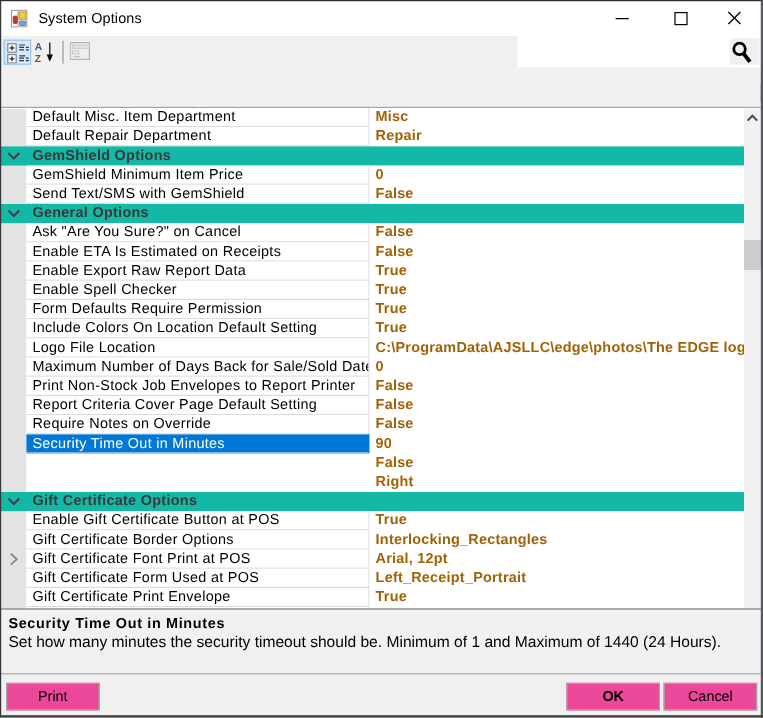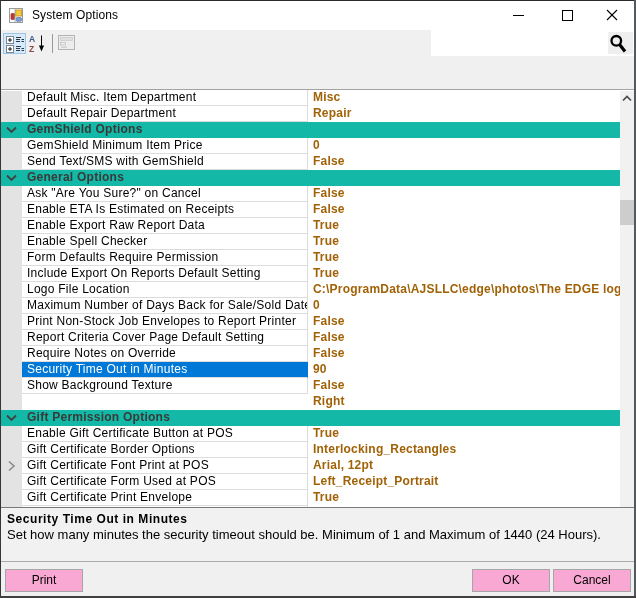--- a/index.html
+++ b/index.html
@@ -27,21 +27,21 @@
 .cchev { position:absolute; left:5px; top:0; }
 .echev { position:absolute; left:7px; top:0; }
 
 .sbar { position:absolute; left:620px; top:1px; width:14px; height:444px; background:#f1f1f1; }
 .sthumb { position:absolute; left:0; top:109px; width:14px; height:25px; background:#cdcdcd; }
 
 .desc { position:absolute; left:0px; top:507px; width:634px; height:55px; background:#f1f1f1; border-top:1px solid #7a7a7a; border-bottom:1px solid #ababab; }
 .desct { position:absolute; left:7px; top:4px; font-size:12px; letter-spacing:0.55px; font-weight:bold; color:#000; }
 .descb { position:absolute; left:7px; top:19px; font-size:13px; color:#000; }
 
-.btn { position:absolute; top:569px; height:23px; background:#f9a8d4; border:1px solid #a6a6a6; font-size:12px; color:#000;
+.btn { position:absolute; top:569px; height:23px; background:#ec4899; border:1px solid #a6a6a6; font-size:12px; color:#000;
   text-align:center; line-height:21px; }
 
 .b-top { position:absolute; left:0; top:0; width:636px; height:1px; background:#2a2a2a; }
 .b-left { position:absolute; left:0; top:0; width:1px; height:598px; background:#33373b; }
 .b-right { position:absolute; left:634px; top:0; width:2px; height:598px; background:#55585c; }
 .b-bottom { position:absolute; left:0; top:596px; width:636px; height:2px; background:#404040; }
 </style></head>
 <body>
 <div class="win">
  <div class="titlebar"></div>
@@ -147,21 +147,21 @@
         </div>
 <div class="row">
           <div class="lbl">Enable Spell Checker</div>
           <div class="val">True</div>
         </div>
 <div class="row">
           <div class="lbl">Form Defaults Require Permission</div>
           <div class="val">True</div>
         </div>
 <div class="row">
-          <div class="lbl">Include Export On Reports Default Setting</div>
+          <div class="lbl">Include Colors On Location Default Setting</div>
           <div class="val">True</div>
         </div>
 <div class="row">
           <div class="lbl">Logo File Location</div>
           <div class="val">C:\ProgramData\AJSLLC\edge\photos\The EDGE logo.jpg</div>
         </div>
 <div class="row">
           <div class="lbl">Maximum Number of Days Back for Sale/Sold Dates Searched</div>
           <div class="val">0</div>
         </div>
@@ -175,31 +175,30 @@
         </div>
 <div class="row">
           <div class="lbl">Require Notes on Override</div>
           <div class="val">False</div>
         </div>
 <div class="row sel">
           <div class="lbl">Security Time Out in Minutes</div>
           <div class="val">90</div>
         </div>
 <div class="row">
-          <div class="lbl">Show Background Texture</div>
           <div class="val">False</div>
         </div>
 <div class="row">
           <div class="val">Right</div>
         </div>
 <div class="row cat">
           <svg class="cchev" width="13" height="16" viewBox="0 0 13 16">
             <path d="M2 5.5 L6.5 10 L11 5.5" fill="none" stroke="#404040" stroke-width="1.8"></path>
           </svg>
-          <div class="cname">Gift Permission Options</div>
+          <div class="cname">Gift Certificate Options</div>
         </div>
 <div class="row">
           <div class="lbl">Enable Gift Certificate Button at POS</div>
           <div class="val">True</div>
         </div>
 <div class="row">
           <div class="lbl">Gift Certificate Border Options</div>
           <div class="val">Interlocking_Rectangles</div>
         </div>
 <div class="row">
@@ -230,20 +229,20 @@
     <svg width="14" height="14" style="position:absolute;left:0;bottom:2px" viewBox="0 0 14 14">
           <path d="M3 5.5 L7 9.5 L11 5.5" fill="none" stroke="#4a4a4a" stroke-width="1.7"></path>
         </svg>
   </div>
  </div>
  <div class="desc">
   <div class="desct">Security Time Out in Minutes</div>
   <div class="descb">Set how many minutes the security timeout should be. Minimum of 1 and Maximum of 1440 (24 Hours).</div>
  </div>
  <div class="btn" style="left:5px;width:78px;">Print</div>
- <div class="btn" style="left:472px;width:78px;">OK</div>
+ <div class="btn" style="left:472px;width:78px;font-weight:bold;">OK</div>
  <div class="btn" style="left:553px;width:78px;">Cancel</div>
  <div class="abs" style="left:634px;top:70px;width:2px;height:15px;background:#29495c;"></div>
  <div class="b-top"></div>
     <div class="b-left"></div>
     <div class="b-right"></div>
     <div class="b-bottom"></div>
 </div>
 
 </body></html>

